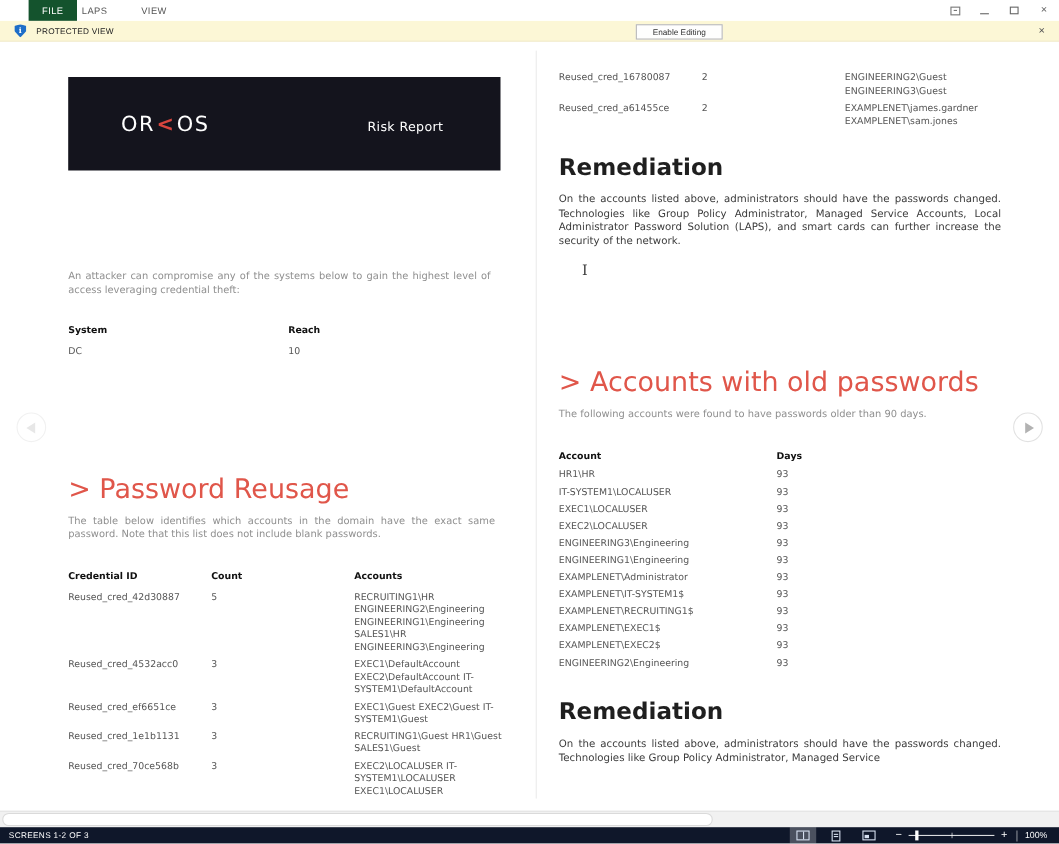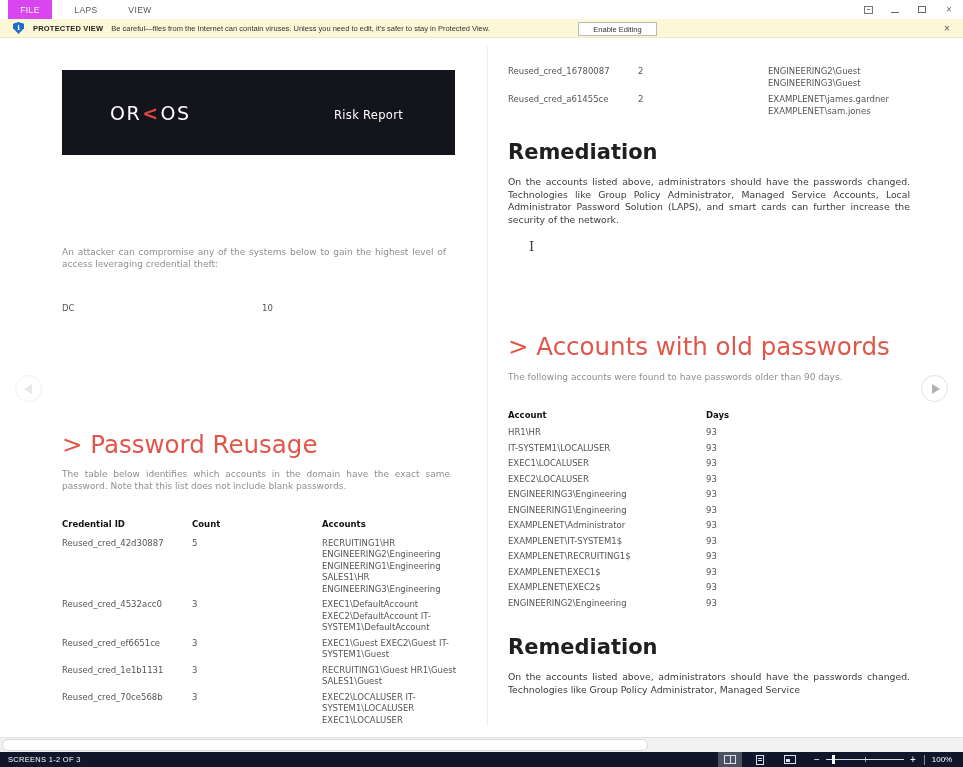--- a/index.html
+++ b/index.html
@@ -4,40 +4,40 @@
 <style>
   *{margin:0;padding:0;box-sizing:border-box}
   html,body{width:963px;height:767px;overflow:hidden}
   body{font-family:"Liberation Sans",sans-serif;background:#fff}
   .window{position:relative;width:963px;height:767px;background:#fff;overflow:hidden}
 
   
   .titlebar{position:absolute;left:0;top:0;width:963px;height:19px;background:#fff}
   .tab{position:absolute;top:0;height:19px;display:flex;align-items:center;justify-content:center;
        font-size:8.5px;color:#555;letter-spacing:.4px;cursor:default}
-  .tab-file{left:8px;width:44px;background:#d946ef;color:#fff}
+  .tab-file{left:26px;width:44px;background:#14532d;color:#fff}
   .tab-tools{left:60px;width:52px}
   .tab-view{left:120px;width:40px}
   .window-title{position:absolute;left:200px;right:200px;top:5px;text-align:center;font-size:8.5px;color:#444;
        white-space:nowrap;overflow:hidden}
   .win-controls{position:absolute;right:8px;top:0;height:19px;display:flex;align-items:center;gap:15px}
   .wc{color:#666;font-size:10px;line-height:1;display:flex;align-items:center;justify-content:center;width:12px;height:12px}
   .ic-ribbonopts{width:9px;height:8px;border:1px solid #777;position:relative}
   .ic-ribbonopts:after{content:"";position:absolute;left:2px;top:2px;width:3px;height:2px;border-top:1px solid #777}
   .ic-min{width:8px;height:1px;background:#666;margin-top:6px}
   .ic-restore{width:8px;height:7px;border:1px solid #666;position:relative;background:#fff}
   .ic-restore:before{content:"";position:absolute;left:1px;top:-3px;width:8px;height:7px;border:1px solid #666;z-index:-1}
 
   
   .msgbar{position:absolute;left:0;top:19px;width:963px;height:19px;background:#fcf7d6;border-bottom:1px solid #efe9c6;
           display:flex;align-items:center;font-size:7.5px;color:#333}
   .shield{width:11px;height:12px;margin-left:13px;background:#1e6ec8;
           clip-path:polygon(50% 0,100% 14%,100% 52%,50% 100%,0 52%,0 14%);
           color:#fff;font-size:7px;font-weight:bold;text-align:center;line-height:11px;font-family:"DejaVu Serif",serif}
-  .pv-label{font-weight:bold;margin-left:9px;letter-spacing:.2px;color:#222}
+  .pv-label{font-weight:normal;margin-left:9px;letter-spacing:.2px;color:#222}
   .pv-text{margin-left:8px;color:#333}
   .enable-btn{position:absolute;left:578px;top:3px;width:79px;height:14px;background:#fefefe;border:1px solid #b9b9b9;
           display:flex;align-items:center;justify-content:center;font-size:7.5px;color:#333;cursor:default}
   .msg-close{position:absolute;right:10px;top:3px;width:12px;height:12px;display:flex;align-items:center;
           justify-content:center;color:#555;font-size:10px}
 
   
   .docarea{position:absolute;left:0;top:38px;width:963px;height:699px;background:#fff;overflow:hidden;
            font-family:"DejaVu Sans",sans-serif}
   .col-divider{position:absolute;left:487px;top:8px;width:1px;height:680px;background:#ececec}
@@ -132,36 +132,39 @@
       <span class="wc">
           <span class="ic-restore"></span>
         </span>
       <span class="wc">×</span>
     </div>
   </div>
 
   <div class="msgbar">
     <div class="shield">i</div>
     <span class="pv-label">PROTECTED VIEW</span>
-    <span class="pv-text">Be careful—files from the Internet can contain viruses. Unless you need to edit, it's safer to stay in Protected View.</span>
     <div class="enable-btn">Enable Editing</div>
     <div class="msg-close">×</div>
   </div>
 
   <div class="docarea">
     <div class="col-divider"></div>
 
     <div class="banner">
       <div class="logo"><span>OR</span><span class="angle">&lt;</span><span>OS</span></div>
       <div class="banner-sub">Risk Report</div>
     </div>
 
     <div class="p-gray" style="left:62px;top:208px;width:384px">An attacker can compromise any of the systems below to gain the highest level of access leveraging credential theft:</div>
 
     <div class="dt t-sys">
+      <div class="flexrow hd">
+        <span class="c1">System</span>
+        <span class="c2">Reach</span>
+      </div>
       <div class="flexrow row">
         <span class="c1">DC</span>
         <span class="c2">10</span>
       </div>
     </div>
 
 
     <div class="h-red" style="left:62px;top:392px">&gt; Password Reusage</div>
     <div class="p-gray" style="left:62px;top:430px;width:388px">The table below identifies which accounts in the domain have the exact same password.  Note that this list does not include blank passwords.</div>
 

